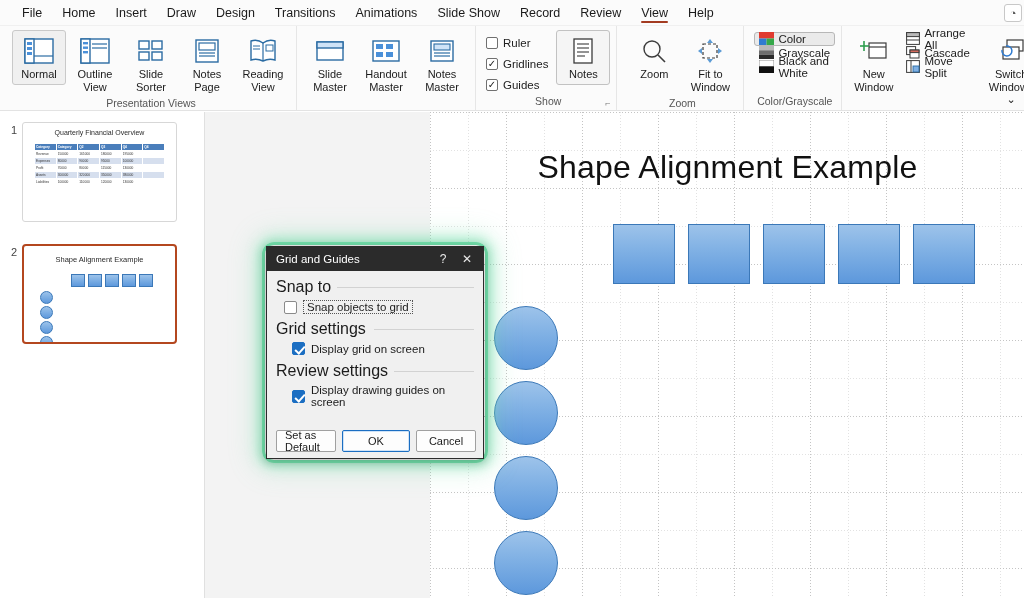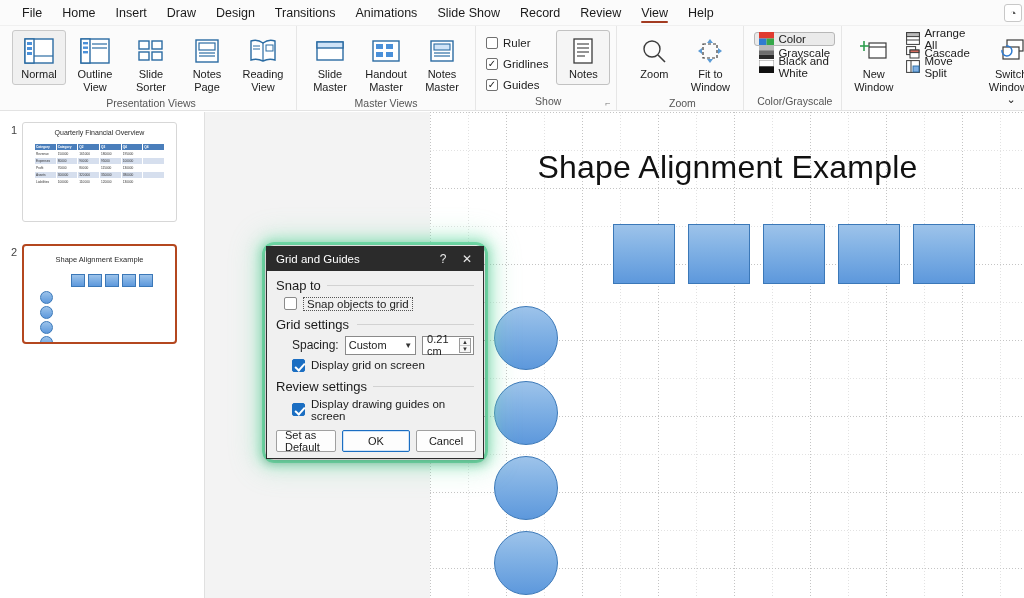--- a/index.html
+++ b/index.html
@@ -131,21 +131,21 @@
   }
   #dlg-title {
     height:24px; background:#2b2b2b; color:#ffffff; display:flex;
     align-items:center; padding:0 4px 0 9px; font-size:11.5px;
   }
   #dlg-title .t { flex:1; }
   .tbtn { width:24px; height:22px; display:flex; align-items:center;
           justify-content:center; color:#e8e8e8; font-size:12px; cursor:default; }
   #dlg-body { flex:1; padding:7px 9px 0 9px; background:#f0f0f0; }
 
-  .sect-hdr { display:flex; align-items:center; gap:6px; font-size:13px;
+  .sect-hdr { display:flex; align-items:center; gap:6px; font-size:16px;
               color:#1b1b1b; margin-bottom:4px; }
   .sect-hdr .rule { flex:1; height:1px; background:#d2d2d2; }
 
   .dchk { display:flex; align-items:center; gap:6px; font-size:11.5px;
           margin:3px 0 3px 8px; color:#1b1b1b; }
   .dbox { width:13px; height:13px; border:1px solid #8a8a8a; background:#fff;
           border-radius:2px; flex:0 0 auto; }
   .dbox.on { background:#1b6ec2; border-color:#1b6ec2; position:relative; }
   .dbox.on::after {
     content:""; position:absolute; left:4px; top:1px; width:4px; height:8px;
@@ -309,21 +309,20 @@
             <rect x="5" y="3" width="22" height="20" fill="#fff" stroke="#2b6ca3" stroke-width="1.4"></rect>
             <rect x="8" y="6" width="16" height="6" fill="#cfe3f7" stroke="#2b6ca3" stroke-width="1.1"></rect>
             <line x1="8" y1="15" x2="24" y2="15" stroke="#2b6ca3" stroke-width="1.2"></line>
             <line x1="8" y1="18" x2="24" y2="18" stroke="#2b6ca3" stroke-width="1.2"></line>
           </svg>
         </div>
         <div class="lbl">Notes
 Master</div>
       </div>
     </div>
-    <div class="rgroup-label">Master Views</div>
   </div>
 
   <div class="rgroup" style="padding-left:10px;">
     <div class="rgroup-body" style="gap:8px;">
       <div class="stackcol" style="padding-top:2px;">
         <label class="chkrow">
           <span class="chk"></span>
           <span>Ruler</span>
         </label>
         <label class="chkrow">
@@ -631,34 +630,20 @@
       </div>
       <label class="dchk">
         <span class="dbox"></span>
         <span class="focus-label">Snap objects to grid</span>
       </label>
 
       <div class="sect-hdr" style="margin-top:6px;gap:8px;">
         <span>Grid settings</span>
         <span class="rule"></span>
       </div>
-      <div class="row-spacing">
-        <span>Spacing:</span>
-        <div class="d-select">
-          <span class="cv">Custom</span>
-          <span class="ar">▼</span>
-        </div>
-        <div class="d-spin">
-          <span class="v">0.21 cm</span>
-          <span class="sp">
-            <i>▲</i>
-            <i>▼</i>
-          </span>
-        </div>
-      </div>
       <label class="dchk" style="margin-left:16px;">
         <span class="dbox on"></span>
         <span>Display grid on screen</span>
       </label>
 
       <div class="sect-hdr" style="margin-top:7px;">
         <span>Review settings</span>
         <span class="rule"></span>
       </div>
       <label class="dchk" style="margin-left:16px;">

